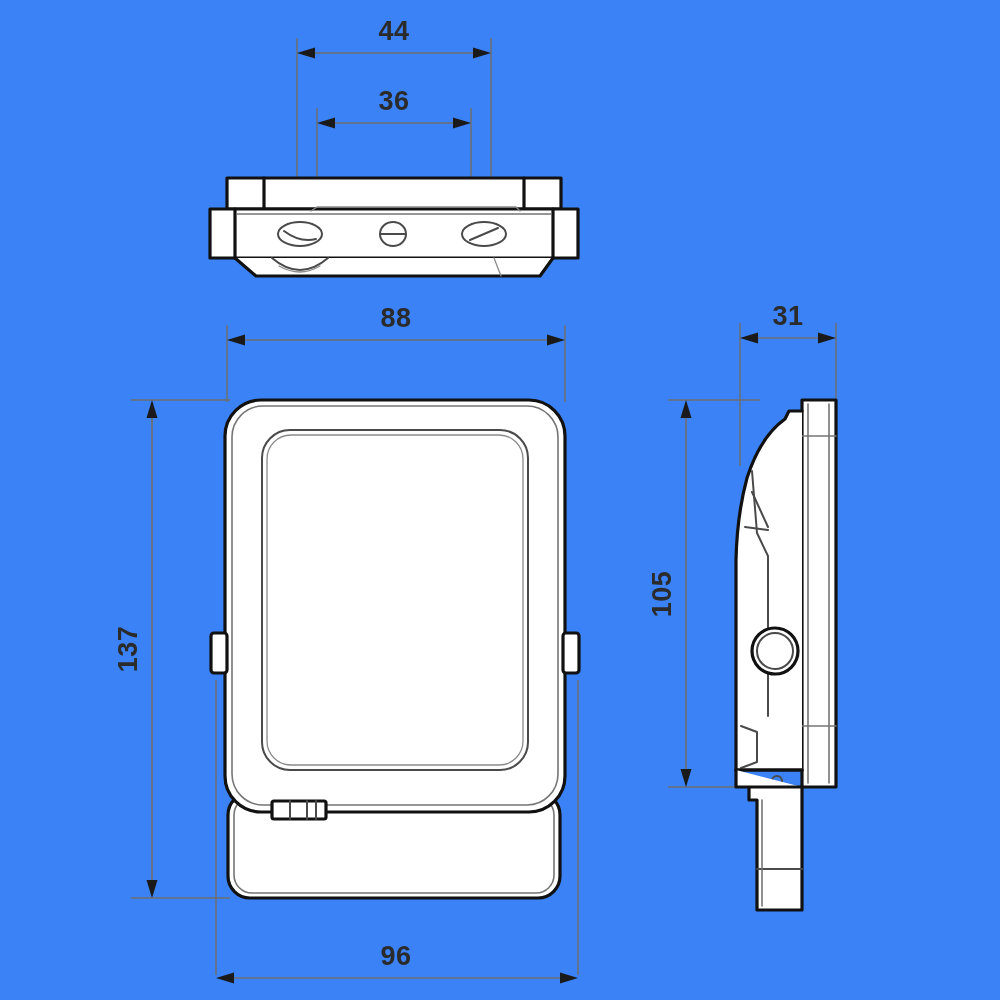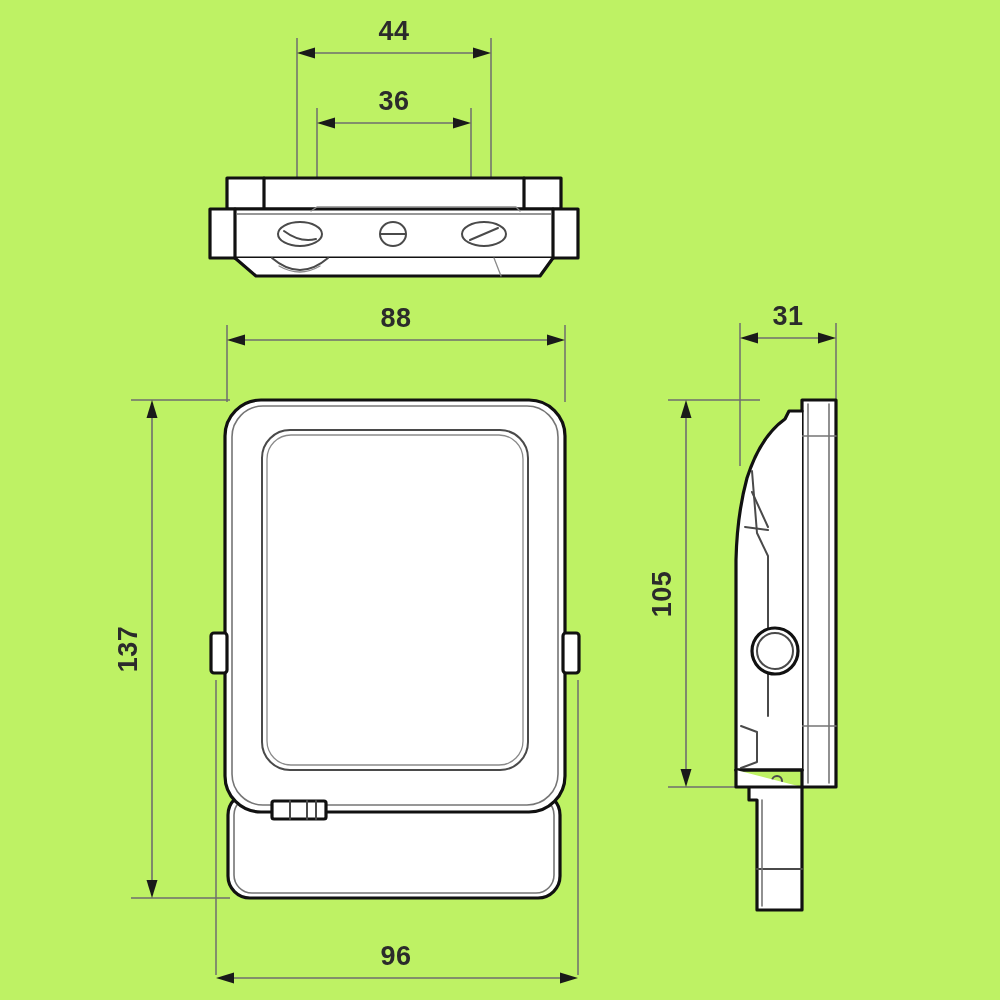--- a/index.html
+++ b/index.html
@@ -10,21 +10,21 @@
   body {
     width: 1000px;
     height: 1000px;
     font-family: "Liberation Sans", sans-serif;
     overflow: hidden;
   }
   #drawing-root {
     position: relative;
     width: 1000px;
     height: 1000px;
-    background: #bef264;
+    background: #3b82f6;
   }
   svg.tech-drawing {
     display: block;
     width: 1000px;
     height: 1000px;
   }
   .dim-line,
   .ext-line {
     stroke: #6e6e6e;
     stroke-width: 1.6;

